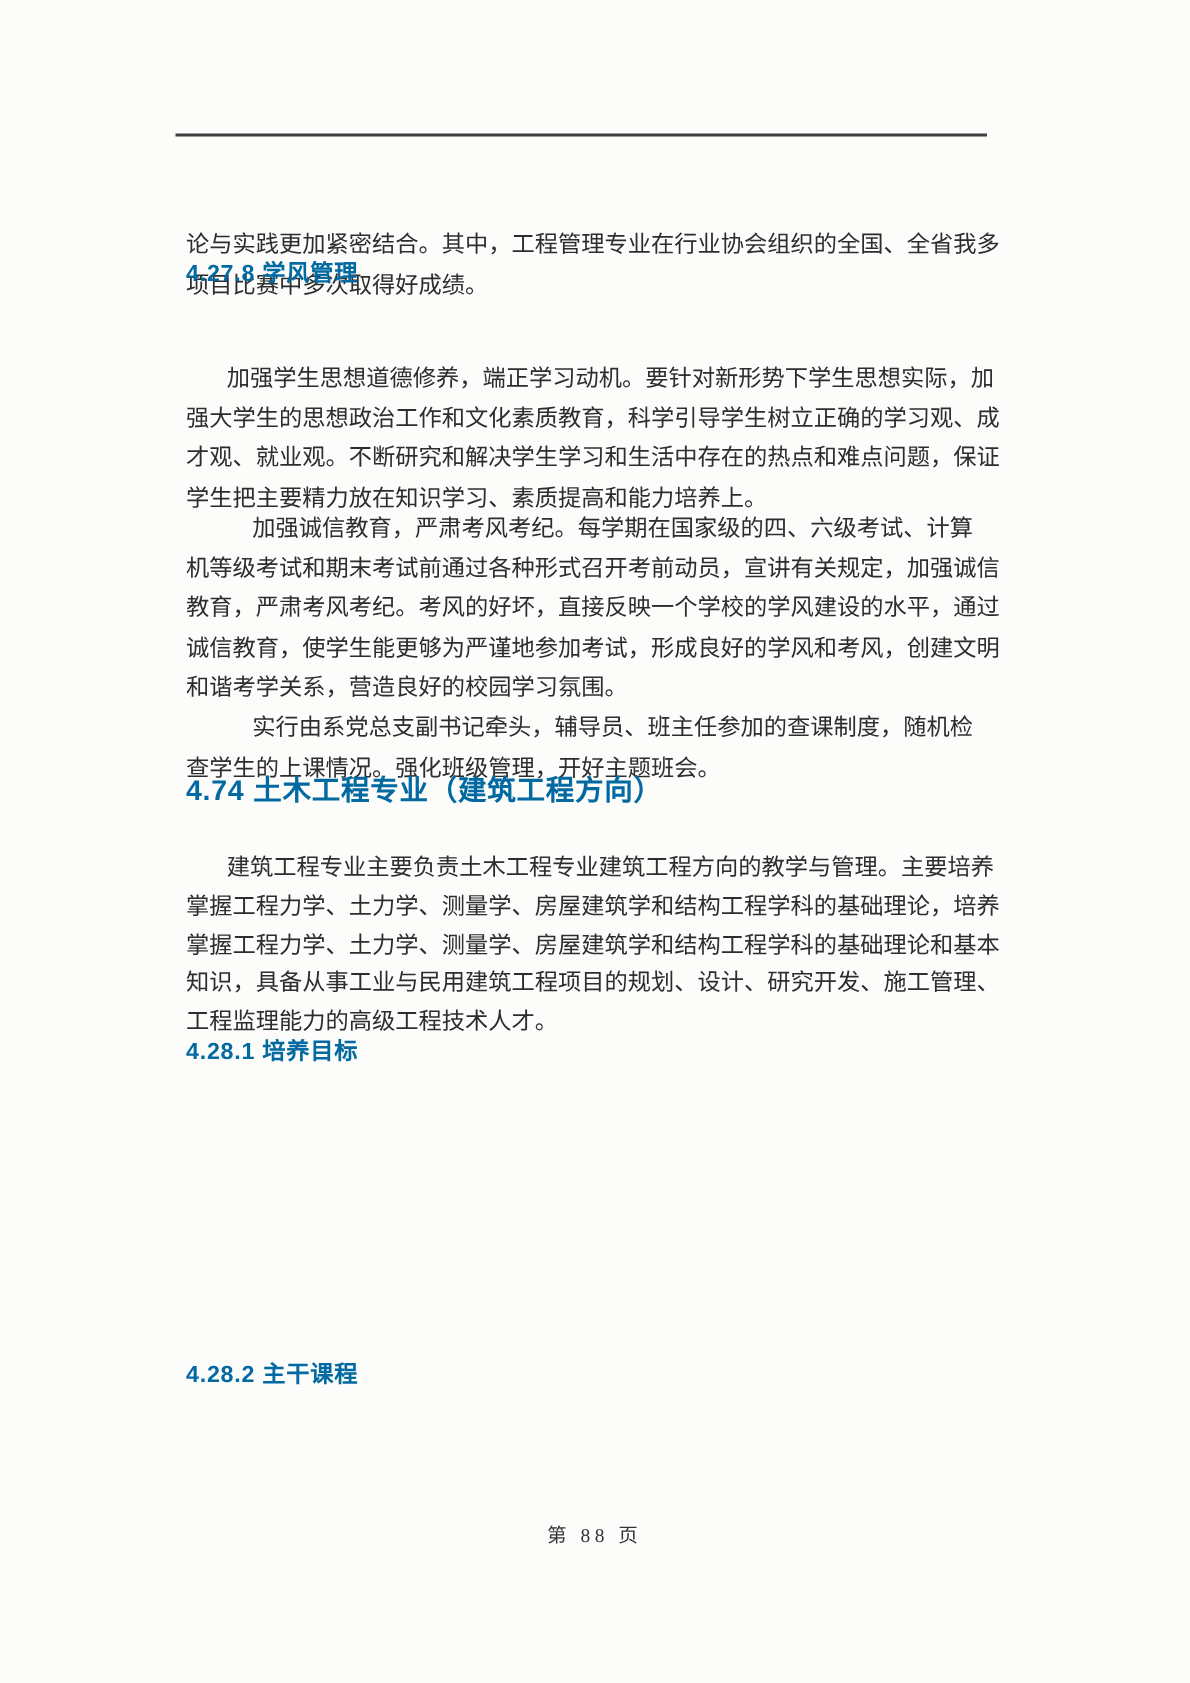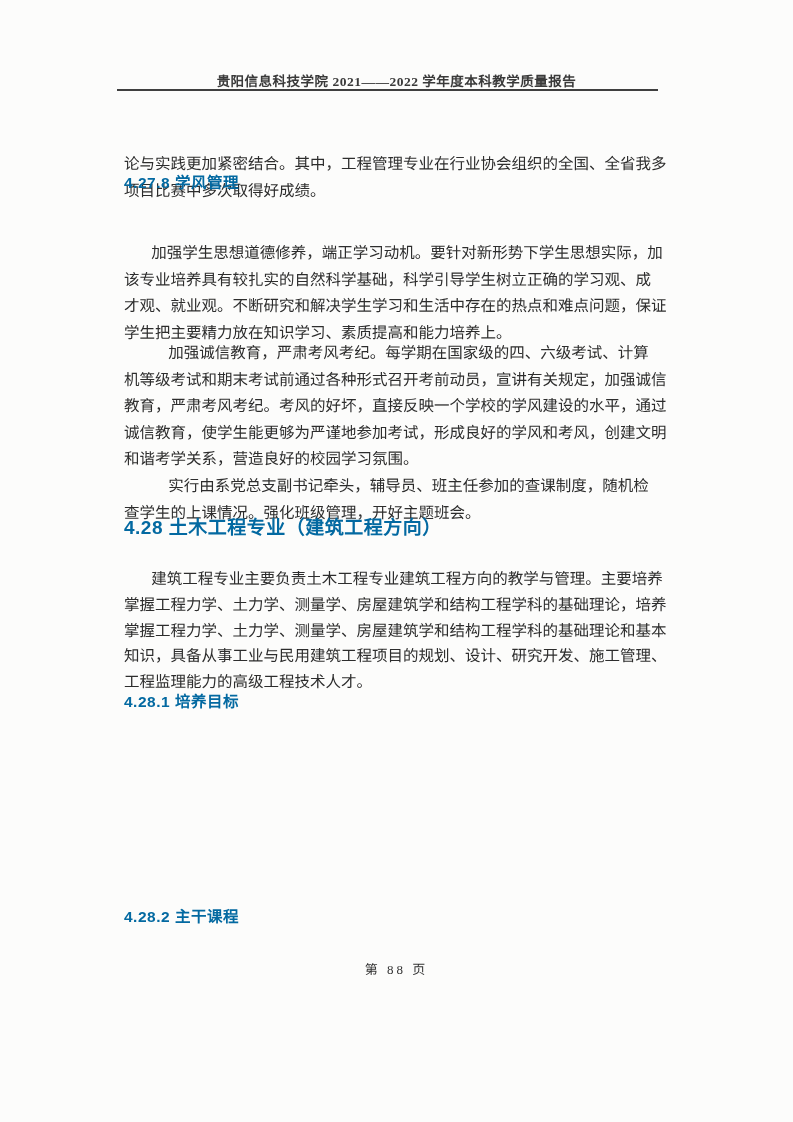--- a/index.html
+++ b/index.html
@@ -43,55 +43,54 @@
   .heading {
     margin: 0;
     font-family: "Liberation Sans", "DejaVu Sans", sans-serif;
     color: #0369a1;
     font-weight: 700;
   }
   .h-small { font-size: 15.5px; line-height: 22px; letter-spacing: 0.5px; }
   .h-big   { font-size: 19px;   line-height: 27px; letter-spacing: 0.5px; }
 
   .footer {
-    top: 959px; left: 0; width: 100%;
+    top: 1013px; left: 0; width: 100%;
     text-align: center;
     font-size: 13px;
     color: #333333;
     letter-spacing: 3px;
   }
 </style>
 </head>
 <body>
 
 <div class="page">
 
-  <div class="abs header-title">贵阳信息科技学院 2021——2022 学年度本科教学质量报告</div>
   <div class="abs header-rule"></div>
 
   <p class="abs col para lh-a" style="top:115px">论与实践更加紧密结合。其中，工程管理专业在行业协会组织的全国、全省我多
 项目比赛中多次取得好成绩。</p>
 
   <h3 class="abs col heading h-small" style="top:172px">4.27.8 学风管理</h3>
 
   <p class="abs col para lh-a ind-2" style="top:204px">加强学生思想道德修养，端正学习动机。要针对新形势下学生思想实际，加
-该专业培养具有较扎实的自然科学基础，科学引导学生树立正确的学习观、成
+强大学生的思想政治工作和文化素质教育，科学引导学生树立正确的学习观、成
 才观、就业观。不断研究和解决学生学习和生活中存在的热点和难点问题，保证
 学生把主要精力放在知识学习、素质提高和能力培养上。</p>
 
   <p class="abs col para lh-a ind-3" style="top:304px">加强诚信教育，严肃考风考纪。每学期在国家级的四、六级考试、计算
 机等级考试和期末考试前通过各种形式召开考前动员，宣讲有关规定，加强诚信
 教育，严肃考风考纪。考风的好坏，直接反映一个学校的学风建设的水平，通过
 诚信教育，使学生能更够为严谨地参加考试，形成良好的学风和考风，创建文明
 和谐考学关系，营造良好的校园学习氛围。</p>
 
   <p class="abs col para lh-a ind-3" style="top:437px">实行由系党总支副书记牵头，辅导员、班主任参加的查课制度，随机检
 查学生的上课情况。强化班级管理，开好主题班会。</p>
 
-  <h2 class="abs col heading h-big" style="top:514px">4.28 土木工程专业（建筑工程方向）</h2>
+  <h2 class="abs col heading h-big" style="top:514px">4.74 土木工程专业（建筑工程方向）</h2>
 
   <p class="abs col para lh-b ind-2" style="top:566px">建筑工程专业主要负责土木工程专业建筑工程方向的教学与管理。主要培养
 掌握工程力学、土力学、测量学、房屋建筑学和结构工程学科的基础理论，培养
 掌握工程力学、土力学、测量学、房屋建筑学和结构工程学科的基础理论和基本
 知识，具备从事工业与民用建筑工程项目的规划、设计、研究开发、施工管理、
 工程监理能力的高级工程技术人才。</p>
 
   <h3 class="abs col heading h-small" style="top:691px">4.28.1 培养目标</h3>
 
 

